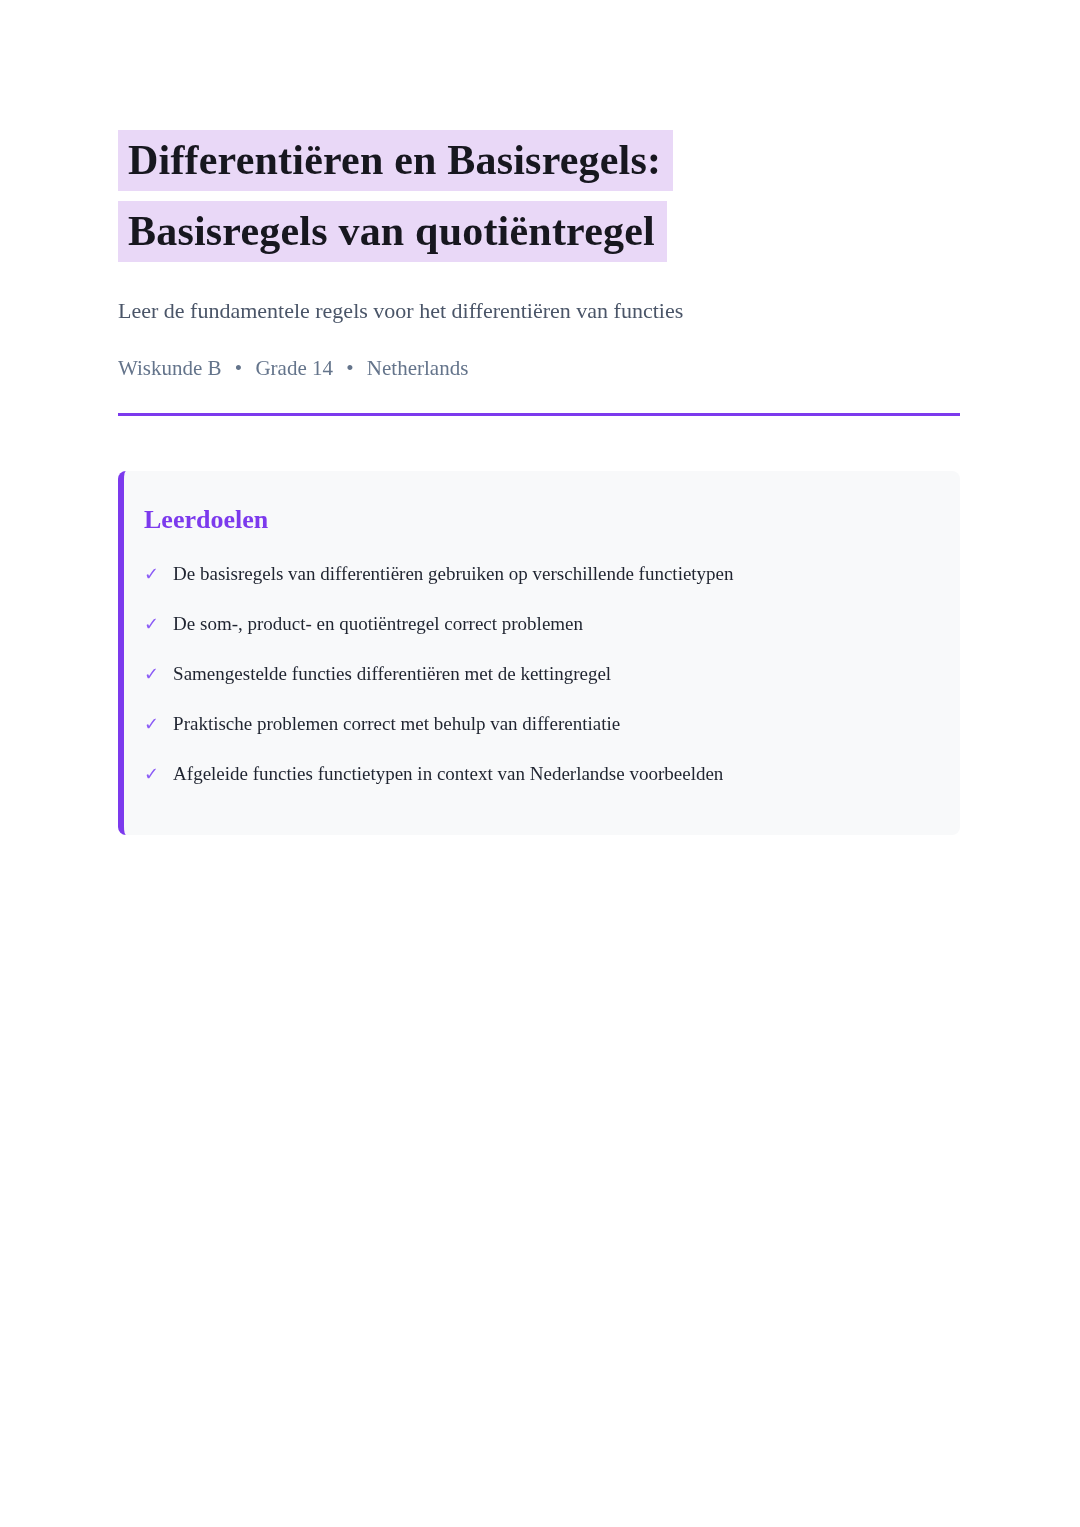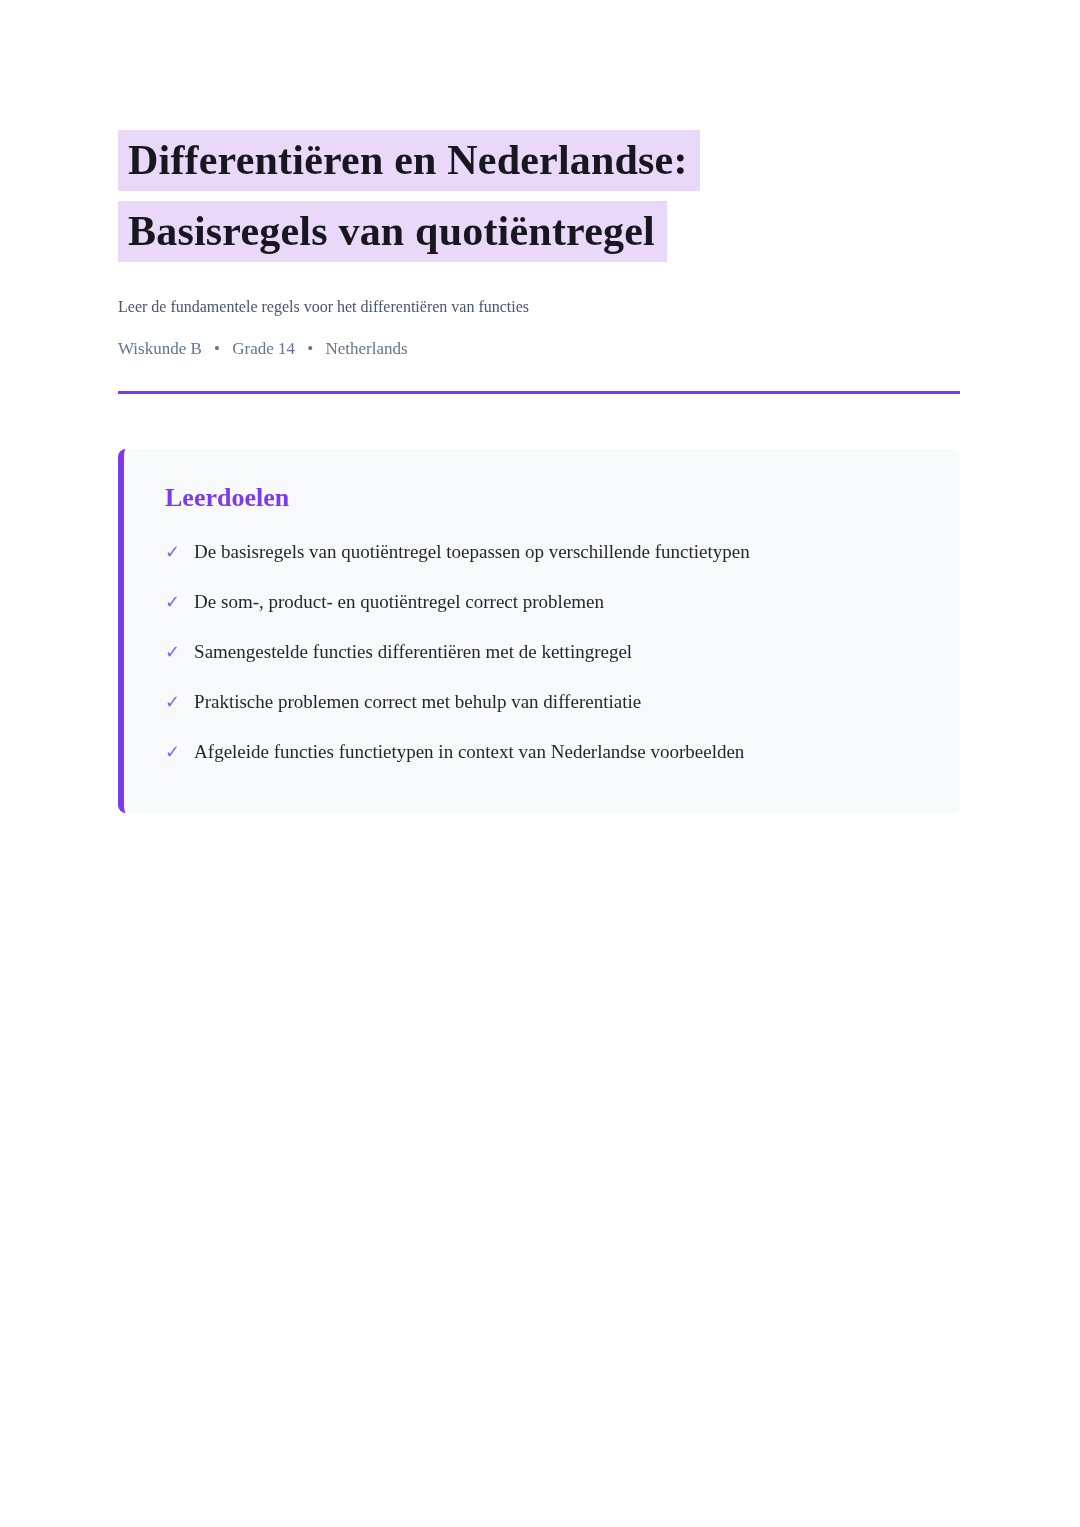--- a/index.html
+++ b/index.html
@@ -24,47 +24,47 @@
   }
   .title .hl {
     display: inline-block;
     background: #e9d8f7;
     padding: 9px 12px 10px 10px;
     margin-bottom: 10px;
   }
   
   .subtitle {
     margin-top: 26px;
-    font-size: 16px;
+    font-size: 22px;
     color: #4a5568;
   }
   .meta {
-    margin-top: 23px;
-    font-size: 17px;
+    margin-top: 32px;
+    font-size: 21px;
     color: #64748b;
   }
   .meta .sep {
     margin: 0 8px;
     color: #64748b;
   }
   .divider {
     margin-top: 32px;
     height: 3px;
     width: 842px;
     background: #7c3aed;
     border: none;
   }
   
   .goals-card {
     margin-top: 55px;
     width: 842px;
     background: #f8f9fa;
     border-left: 6px solid #7c3aed;
     border-radius: 8px;
-    padding: 34px 40px 50px 41px;
+    padding: 34px 40px 50px 20px;
   }
   .goals-heading {
     font-size: 26px;
     font-weight: 700;
     color: #7c3aed;
     margin-bottom: 28px;
   }
   .goals-list {
     list-style: none;
   }
@@ -83,42 +83,42 @@
     margin-right: 14px;
     flex: 0 0 auto;
   }
 </style>
 </head>
 <body>
 
 <div class="page">
 
   <h1 class="title">
-    <span class="hl">Differentiëren en Nederlandse:</span><br>
+    <span class="hl">Differentiëren en Basisregels:</span><br>
     <span class="hl">Basisregels van quotiëntregel</span>
   </h1>
 
   <p class="subtitle">Leer de fundamentele regels voor het differentiëren van functies</p>
 
   <p class="meta">
     <span>Wiskunde B</span>
     <span class="sep">•</span>
     <span>Grade 14</span>
     <span class="sep">•</span>
     <span>Netherlands</span>
   </p>
 
   <hr class="divider">
 
   <section class="goals-card">
     <h2 class="goals-heading">Leerdoelen</h2>
     <ul class="goals-list">
       <li>
         <span class="check">✓</span>
-        <span>De basisregels van quotiëntregel toepassen op verschillende functietypen</span>
+        <span>De basisregels van differentiëren gebruiken op verschillende functietypen</span>
       </li>
       <li>
         <span class="check">✓</span>
         <span>De som-, product- en quotiëntregel correct problemen</span>
       </li>
       <li>
         <span class="check">✓</span>
         <span>Samengestelde functies differentiëren met de kettingregel</span>
       </li>
       <li>

